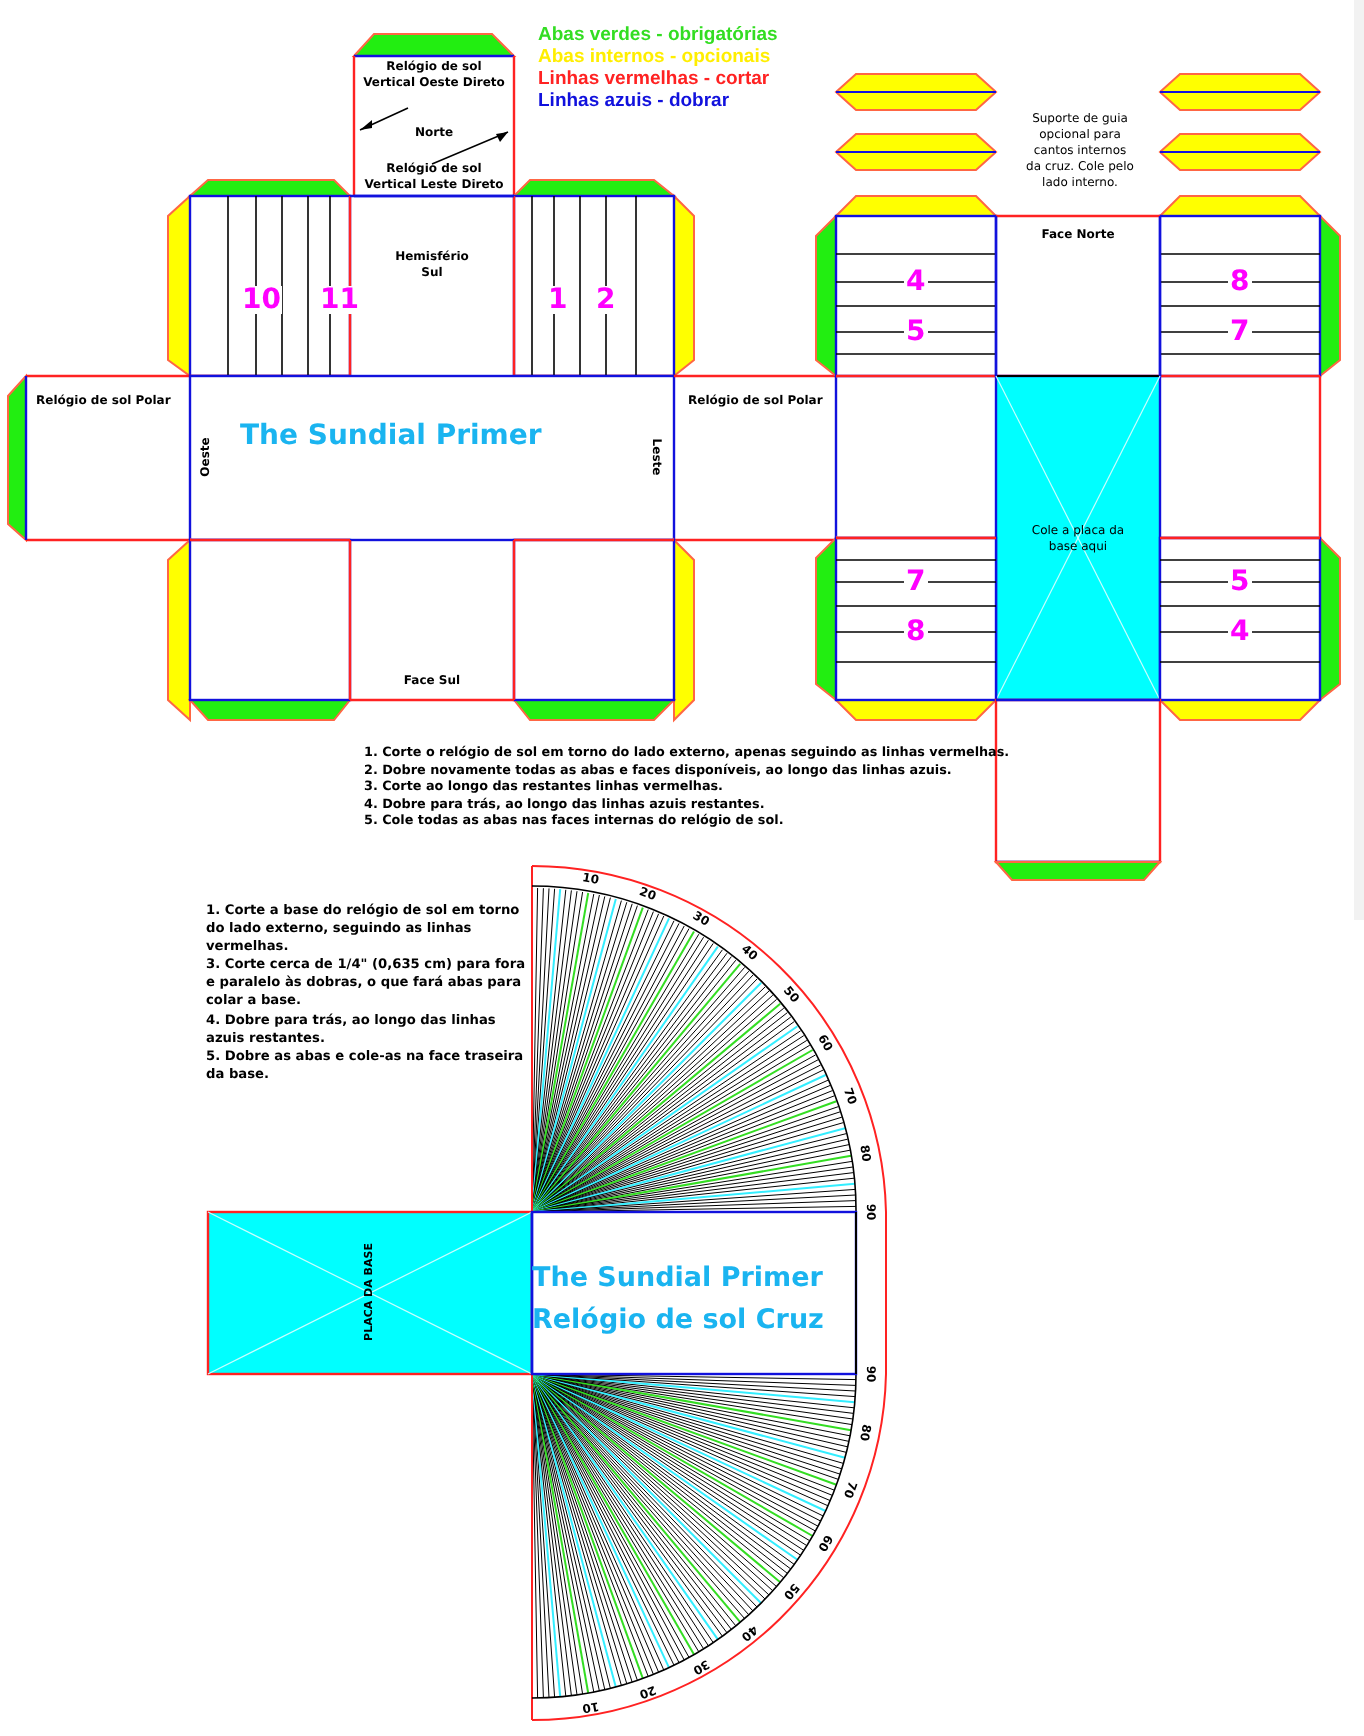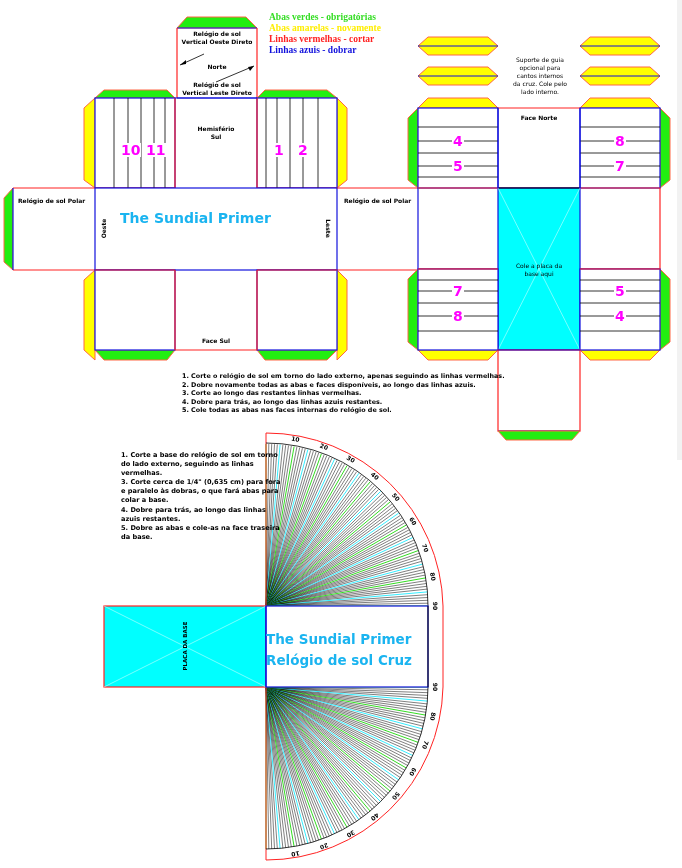--- a/index.html
+++ b/index.html
@@ -1,20 +1,20 @@
 <!DOCTYPE html>
 <html><head>
 <meta charset="utf-8">
 <style>
   html, body { margin: 0; padding: 0; background: #ffffff; }
   body { width: 682px; height: 868px; position: relative; overflow: hidden; font-family: "DejaVu Sans", sans-serif; }
   #canvas { position: absolute; left: 0; top: 0; width: 682px; height: 868px; }
   .abs { position: absolute; }
   .lbl { position: absolute; font-family: "DejaVu Sans", sans-serif; font-weight: bold; color: #000; font-size: 6px; line-height: 8px; text-align: center; white-space: nowrap; }
-  .legend { position: absolute; left: 269px; top: 12px; font-family: Liberation Serif, serif; font-weight: bold; font-size: 9.5px; line-height: 11px; }
+  .legend { position: absolute; left: 269px; top: 12px; font-family: Liberation Sans, sans-serif; font-weight: bold; font-size: 9.5px; line-height: 11px; }
   .legend div { white-space: nowrap; }
   .title-big { position: absolute; font-family: "DejaVu Sans", sans-serif; font-weight: bold; color: #1ab4f0; font-size: 14px; line-height: 21px; text-align: left; }
   .num { position: absolute; font-family: "DejaVu Sans", sans-serif; font-weight: bold; color: #ff00ff; font-size: 14px; line-height: 14px; background: #fff; padding: 0 1px; }
   .instr { position: absolute; font-family: "DejaVu Sans", sans-serif; font-weight: bold; font-size: 6.4px; line-height: 8.6px; color: #000; margin-left: 44px; }
   .instr div { white-space: nowrap; }
   .instr2 { position: absolute; font-family: "DejaVu Sans", sans-serif; font-weight: bold; font-size: 6.6px; line-height: 9.1px; color: #000; width: 160px; }
   .vert { position: absolute; font-family: "DejaVu Sans", sans-serif; font-weight: bold; font-size: 6px; white-space: nowrap; transform-origin: center center; }
   .rightbar { position: absolute; right: 0; top: 0; width: 5px; height: 460px; background: #f2f2f2; }
 </style>
 </head>
@@ -378,40 +378,40 @@
         <text x="424.8" y="744.8" text-anchor="middle" dominant-baseline="middle" transform="rotate(110 424.8 744.8)">70</text>
         <text x="432.4" y="576.7" text-anchor="middle" dominant-baseline="middle" transform="rotate(80 432.4 576.7)">80</text>
         <text x="432.4" y="716.3" text-anchor="middle" dominant-baseline="middle" transform="rotate(100 432.4 716.3)">80</text>
         <text x="435.0" y="606.0" text-anchor="middle" dominant-baseline="middle" transform="rotate(90 435.0 606.0)">90</text>
         <text x="435.0" y="687.0" text-anchor="middle" dominant-baseline="middle" transform="rotate(90 435.0 687.0)">90</text>
       </g>
 </svg>
 
 <div class="legend">
   <div style="color:#33dd22">Abas verdes - obrigatórias</div>
-  <div style="color:#ffee00">Abas amarelas - novamente</div>
+  <div style="color:#ffee00">Abas internos - opcionais</div>
   <div style="color:#ff2222">Linhas vermelhas - cortar</div>
   <div style="color:#1111dd">Linhas azuis - dobrar</div>
 </div>
 
 <div class="lbl" style="left:177px;top:30px;width:80px;">
   <div>Relógio de sol</div>
       <div>Vertical Oeste Direto</div>
 </div>
 <div class="lbl" style="left:177px;top:63px;width:80px;">Norte</div>
 <div class="lbl" style="left:177px;top:81px;width:80px;">
   <div>Relógio de sol</div>
       <div>Vertical Leste Direto</div>
 </div>
 <div class="lbl" style="left:175px;top:125px;width:82px;">
   <div>Hemisfério</div>
       <div>Sul</div>
 </div>
 <div class="num" style="left:120px;top:143px;">10</div>
-<div class="num" style="left:145px;top:143px;">11</div>
+<div class="num" style="left:159px;top:143px;">11</div>
 <div class="num" style="left:273px;top:143px;">1</div>
 <div class="num" style="left:297px;top:143px;">2</div>
 <div class="lbl" style="left:18px;top:197px;text-align:left;">Relógio de sol Polar</div>
 <div class="lbl" style="left:344px;top:197px;text-align:left;">Relógio de sol Polar</div>
 <div class="vert" style="left:88px;top:225px;width:30px;text-align:center;transform:rotate(-90deg);">Oeste</div>
 <div class="vert" style="left:313px;top:225px;width:30px;text-align:center;transform:rotate(90deg);">Leste</div>
 <div class="title-big" style="left:120px;top:208px;width:190px;">
   <div>The Sundial Primer</div>
 </div>
 <div class="lbl" style="left:175px;top:337px;width:82px;">Face Sul</div>
@@ -438,21 +438,21 @@
 <div class="num" style="left:614px;top:309px;">4</div>
 
 <div class="instr" style="left:138px;top:372px;">
   <div>1. Corte o relógio de sol em torno do lado externo, apenas seguindo as linhas vermelhas.</div>
   <div>2. Dobre novamente todas as abas e faces disponíveis, ao longo das linhas azuis.</div>
   <div>3. Corte ao longo das restantes linhas vermelhas.</div>
   <div>4. Dobre para trás, ao longo das linhas azuis restantes.</div>
   <div>5. Cole todas as abas nas faces internas do relógio de sol.</div>
 </div>
 
-<div class="instr2" style="left:121px;top:451px;">
+<div class="instr2" style="left:103px;top:451px;">
   <div>1. Corte a base do relógio de sol em torno do lado externo, seguindo as linhas vermelhas.</div>
   <div>3. Corte cerca de 1/4" (0,635 cm) para fora e paralelo às dobras, o que fará abas para colar a base.</div>
   <div>4. Dobre para trás, ao longo das linhas azuis restantes.</div>
   <div>5. Dobre as abas e cole-as na face traseira da base.</div>
 </div>
 
 <div class="vert" style="left:150px;top:643px;width:70px;text-align:center;transform:rotate(-90deg);font-size:5.5px;">PLACA DA BASE</div>
 <div class="title-big" style="left:266px;top:629px;width:162px;font-size:13.5px;">
   <div>The Sundial Primer</div>
       <div>Relógio de sol Cruz</div>

